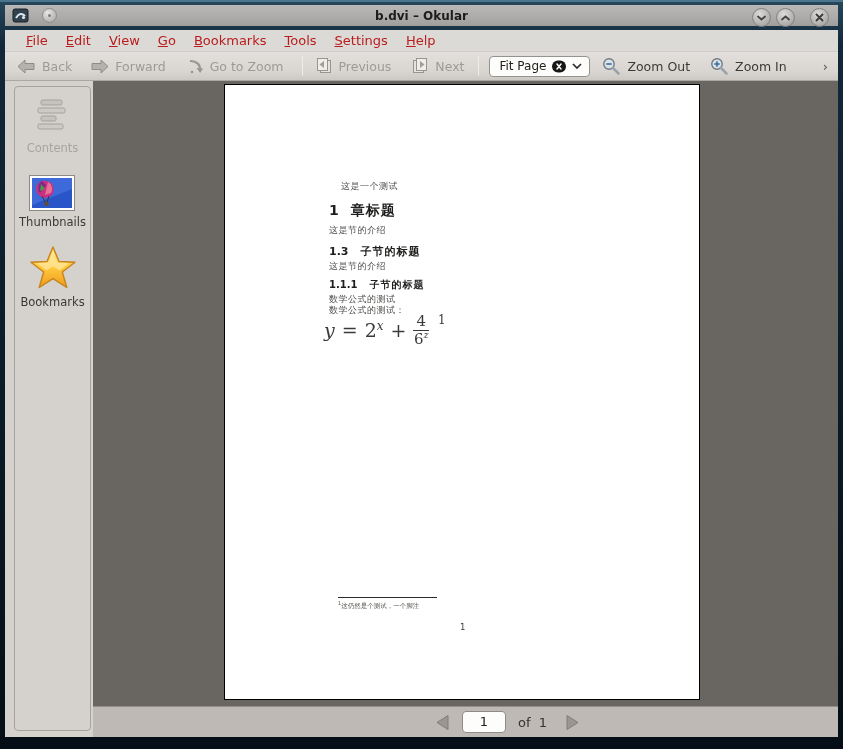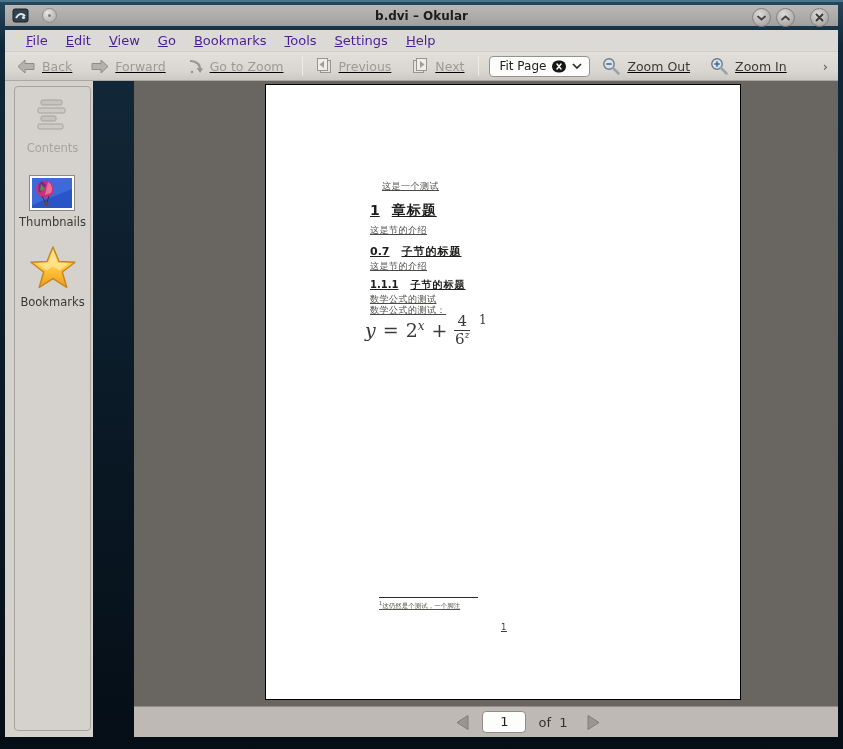--- a/index.html
+++ b/index.html
@@ -46,65 +46,65 @@
   .winbtn.close{ margin-left:15px; }
   .winbtn svg{ display:block; }
 
   
   .menubar{
     position:absolute; top:30px; left:5px; right:5px; height:22px;
     background:#dcdad7; display:flex; align-items:center; padding-left:12px;
     border-bottom:1px solid #cfccc9;
   }
   .menu-item{
-    font-size:13px; color:#4c1d95; padding:2px 9px; cursor:default;
+    font-size:13px; color:#b91c1c; padding:2px 9px; cursor:default;
   }
   .menu-item u{ text-decoration:underline; }
 
   
   .toolbar{
     position:absolute; top:52px; left:5px; right:5px; height:29px;
     background:linear-gradient(180deg,#e2dfdc 0%,#d9d6d2 70%,#ccc9c5 100%);
     border-bottom:1px solid #aba8a4;
     display:flex; align-items:center; padding:0 8px;
   }
-  .tbtn{ display:flex; align-items:center; gap:6px; font-size:12.5px; white-space:nowrap;text-decoration:underline; }
+  .tbtn{ display:flex; align-items:center; gap:6px; font-size:12.5px; white-space:nowrap; }
   .tbtn .lbl{ color:#3a3936; }
   .tbtn.disabled .lbl{ color:#9d9a96; }
   .tsep{ width:1px; height:20px; background:#b3b0ac; border-right:1px solid #ecebe9; }
   .combo{
     display:flex; align-items:center; gap:5px; height:21px; padding:0 7px 0 9px;
     background:#fdfdfc; border:1px solid #96938f; border-radius:4px;
     font-size:12px; color:#23221f;text-align:center;
   }
   .toolbar-spacer{ flex:1; }
   .overflow-chevron{ font-size:13px; color:#55534f; margin-right:2px; }
 
   
-  .body{ position:absolute; top:81px; left:5px; right:5px; bottom:12px; display:flex;gap:41px; }
+  .body{ position:absolute; top:81px; left:5px; right:5px; bottom:12px; display:flex; }
 
   .sidebar{ width:88px; background:#d5d1cd; position:relative; }
   .sidebar-panel{
     position:absolute; left:9px; top:5px; right:2px; bottom:6px;
     border:1px solid #a6a29d; border-radius:4px;
     display:flex; flex-direction:column; align-items:center;
   }
   .side-item{ display:flex; flex-direction:column; align-items:center; }
   .side-item .icon{ display:flex; align-items:center; justify-content:center; }
   .side-label{ font-size:11.5px; color:#3a3936; margin-top:4px; }
   .side-item.disabled .side-label{ color:#a8a4a0; }
 
   .main-col{ flex:1; display:flex; flex-direction:column; }
   .viewport{ flex:1; background:#696561; position:relative; }
 
   .page{
     position:absolute; left:131px; top:3px; width:476px; height:616px;
     background:#ffffff; border:1px solid #000; 
   }
-  .doc{ position:absolute; font-size:9px; color:#4c4b49; letter-spacing:.5px;text-decoration:underline; }
+  .doc{ position:absolute; font-size:9px; color:#4c4b49; letter-spacing:.5px; }
   .doc-intro{ left:116px; top:95px; }
   .doc-h1{ left:104px; top:117px; font-size:14px; font-weight:bold; color:#1f1e1d; letter-spacing:1px; }
   .doc-h1 .num, .doc-h2 .num, .doc-h3 .num{ margin-right:12px; letter-spacing:0; }
   .doc-p1{ left:104px; top:139px; }
   .doc-h2{ left:104px; top:159px; font-size:11px; font-weight:bold; color:#1f1e1d; letter-spacing:1px; }
   .doc-p2{ left:104px; top:175px; }
   .doc-h3{ left:104px; top:193px; font-size:10px; font-weight:bold; color:#1f1e1d; letter-spacing:1px; }
   .doc-p3{ left:104px; top:208px; }
   .doc-p4{ left:104px; top:219px; }
 
@@ -308,21 +308,21 @@
     </div>
 
     <div class="main-col">
       <div class="viewport">
         <div class="page">
           <div class="doc doc-intro">这是一个测试</div>
 
           <div class="doc doc-h1"><span class="num">1</span><span>章标题</span></div>
           <div class="doc doc-p1">这是节的介绍</div>
 
-          <div class="doc doc-h2"><span class="num">0.7</span><span>子节的标题</span></div>
+          <div class="doc doc-h2"><span class="num">1.3</span><span>子节的标题</span></div>
           <div class="doc doc-p2">这是节的介绍</div>
 
           <div class="doc doc-h3"><span class="num">1.1.1</span><span>子节的标题</span></div>
           <div class="doc doc-p3">数学公式的测试</div>
           <div class="doc doc-p4">数学公式的测试：</div>
 
           <div class="formula">
             <span class="var">y</span>
             <span>=</span>
             <span><span>2</span><sup>x</sup></span>

